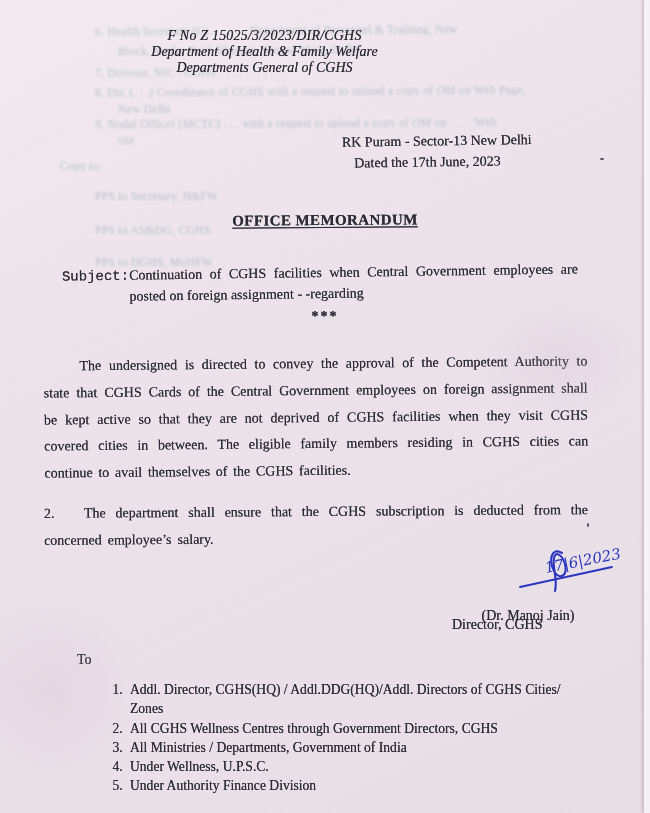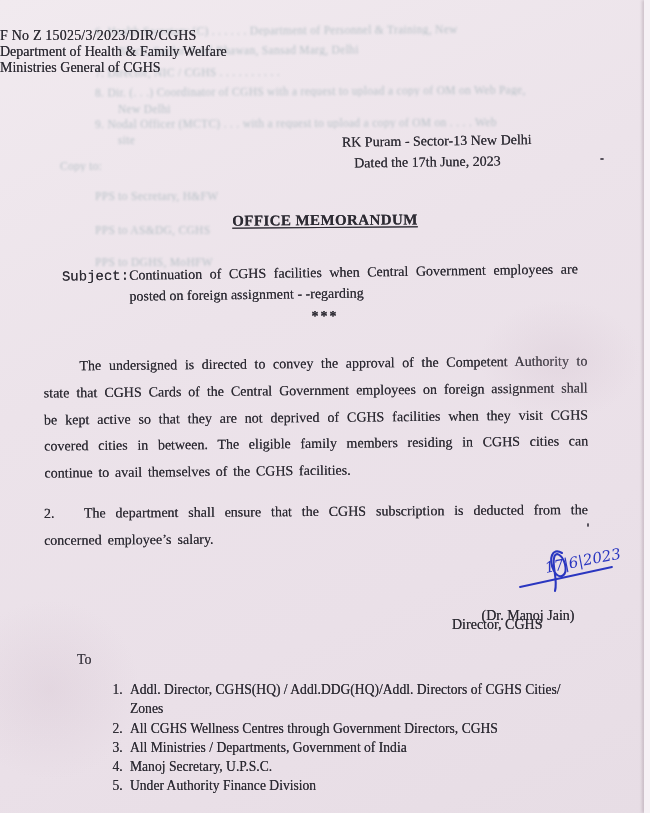--- a/index.html
+++ b/index.html
@@ -32,21 +32,21 @@
     filter:blur(1.1px);
     opacity:.55;
     font-size:11.5px;
     letter-spacing:.3px;
     white-space:nowrap;
     overflow:hidden;
   }
 
   .header{
     position:absolute; top:28px; left:0; width:529px;
-    font-size:14px; line-height:16.2px;
+    text-align:center; font-size:14px; line-height:16.2px;font-style:italic;
   }
   .fno{ letter-spacing:.2px; }
 
   .placeblock{
     position:absolute; top:130px; left:342px; width:245px;
     font-size:14px; line-height:21px;
     transform:rotate(-0.8deg);
   }
   .placeblock .date-line{ padding-left:12px; }
 
@@ -123,21 +123,21 @@
   <div class="ghost" style="left:95px;top:117px;width:470px;transform:rotate(-0.3deg);">9.   Nodal Officer (MCTC) . . . with a request to upload a copy of OM on  . . . . Web</div>
   <div class="ghost" style="left:118px;top:134px;width:60px;">site</div>
   <div class="ghost" style="left:60px;top:160px;width:90px;">Copy to:</div>
   <div class="ghost" style="left:95px;top:190px;width:190px;">PPS to Secretary, H&amp;FW</div>
   <div class="ghost" style="left:95px;top:224px;width:190px;">PPS to AS&amp;DG, CGHS</div>
   <div class="ghost" style="left:95px;top:256px;width:190px;">PPS to DGHS, MoHFW</div>
 
   <div class="header txt">
     <div class="fno">F No  Z 15025/3/2023/DIR/CGHS</div>
     <div>Department of Health &amp; Family Welfare</div>
-    <div>Ministries General of CGHS</div>
+    <div>Departments General of CGHS</div>
   </div>
 
   <div class="placeblock txt">
     <div>RK Puram - Sector-13 New Delhi</div>
     <div class="date-line">Dated the 17th  June,  2023</div>
   </div>
   <div class="speck" style="left:600px;top:158px;width:4px;height:2px;"></div>
 
   <div class="om-heading txt">OFFICE MEMORANDUM</div>
 
@@ -166,21 +166,21 @@
 
   <div class="sig-name txt">(Dr. Manoj Jain)</div>
   <div class="sig-title txt">Director, CGHS</div>
 
   <div class="to-label txt">To</div>
   <div class="recipients txt">
     <ol>
       <li>Addl. Director, CGHS(HQ) / Addl.DDG(HQ)/Addl. Directors  of CGHS Cities/ Zones</li>
       <li>All CGHS Wellness Centres through Government Directors, CGHS</li>
       <li>All Ministries / Departments, Government of India</li>
-      <li>Manoj Secretary, U.P.S.C.</li>
+      <li>Under Wellness, U.P.S.C.</li>
       <li>Under Authority Finance Division</li>
     </ol>
   </div>
 
   <div class="smudge" style="left:480px;top:300px;width:160px;height:120px;"></div>
   <div class="smudge" style="left:-40px;top:600px;width:180px;height:180px;"></div>
   <div class="edge-right"></div>
 
 </div>
 

